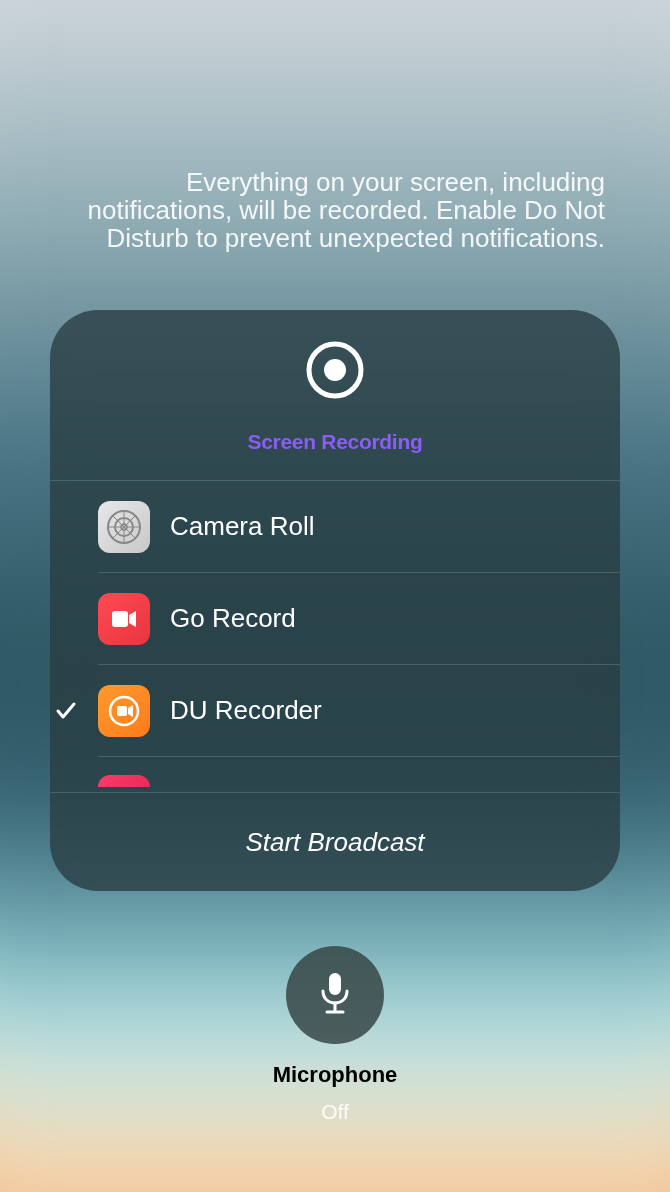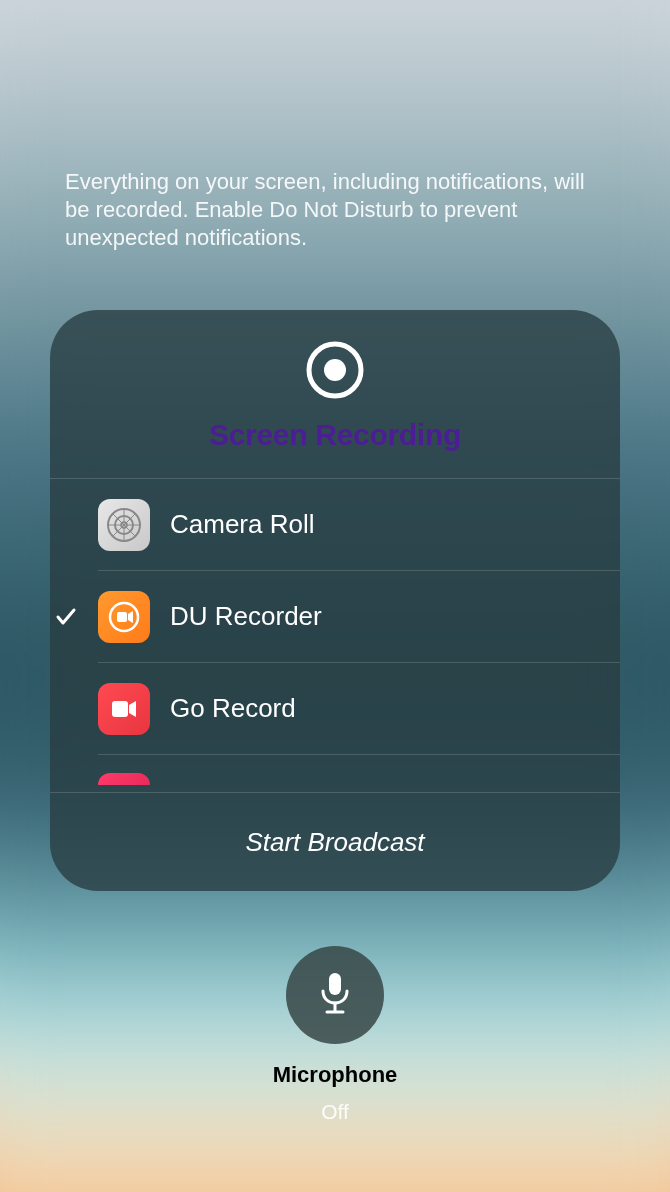--- a/index.html
+++ b/index.html
@@ -36,23 +36,23 @@
       position: relative;
       z-index: 1;
       width: 100%;
       display: flex;
       flex-direction: column;
       align-items: center;
     }
     .info-text {
       margin-top: 168px;
       width: 540px;
-      text-align: left;
+      text-align: right;
       color: rgba(255,255,255,0.9);
-      font-size: 22px;
+      font-size: 26px;
       line-height: 28px;
       font-weight: 400;
     }
     .panel {
       margin-top: 58px;
       width: 570px;
       height: 581px;
       border-radius: 48px;
       background: rgba(40,60,65,0.78);
       backdrop-filter: blur(20px);
@@ -69,23 +69,23 @@
       border-bottom: 1px solid rgba(255,255,255,0.15);
     }
     .record-icon-wrap {
       width: 60px;
       height: 60px;
       display: flex;
       align-items: center;
       justify-content: center;
     }
     .panel-title {
-      margin-top: 18px;
-      color: #4c1d95;
-      font-size: 30px;
+      margin-top: 30px;
+      color: #8b5cf6;
+      font-size: 21px;
       font-weight: 600;
       letter-spacing: -0.3px;
     }
     .list {
       flex: 1;
       padding-left: 48px;
       overflow: hidden;
     }
     .list-item {
       display: flex;
@@ -209,43 +209,43 @@
             <line x1="20" y1="4" x2="20" y2="36" stroke="#888" stroke-width="1"></line>
             <line x1="4" y1="20" x2="36" y2="20" stroke="#888" stroke-width="1"></line>
             <line x1="8.7" y1="8.7" x2="31.3" y2="31.3" stroke="#888" stroke-width="1"></line>
             <line x1="31.3" y1="8.7" x2="8.7" y2="31.3" stroke="#888" stroke-width="1"></line>
           </svg>
         </div>
         <div class="item-label">Camera Roll</div>
       </div>
 
       <div class="list-item">
+        <div class="app-icon app-icon-go">
+          <svg width="34" height="34" viewBox="0 0 34 34">
+            <rect x="5" y="9" width="16" height="16" rx="3" fill="#fff"></rect>
+            <path d="M22 13 L29 9 L29 25 L22 21 Z" fill="#fff"></path>
+          </svg>
+        </div>
+        <div class="item-label">Go Record</div>
+      </div>
+
+      <div class="list-item">
         <div class="check-wrap">
           <svg width="24" height="24" viewBox="0 0 24 24">
             <path d="M4 12 L9 18 L20 5" stroke="#fff" stroke-width="3" fill="none" stroke-linecap="round" stroke-linejoin="round"></path>
           </svg>
         </div>
         <div class="app-icon app-icon-du">
           <svg width="36" height="36" viewBox="0 0 36 36">
             <circle cx="18" cy="18" r="14" stroke="#fff" stroke-width="2.5" fill="none"></circle>
             <rect x="11" y="13" width="10" height="10" rx="2" fill="#fff"></rect>
             <path d="M22 15 L27 12 L27 24 L22 21 Z" fill="#fff"></path>
           </svg>
         </div>
         <div class="item-label">DU Recorder</div>
-      </div>
-
-      <div class="list-item">
-        <div class="app-icon app-icon-go">
-          <svg width="34" height="34" viewBox="0 0 34 34">
-            <rect x="5" y="9" width="16" height="16" rx="3" fill="#fff"></rect>
-            <path d="M22 13 L29 9 L29 25 L22 21 Z" fill="#fff"></path>
-          </svg>
-        </div>
-        <div class="item-label">Go Record</div>
       </div>
 
       <div class="partial-row">
         <div class="app-icon app-icon-extra"></div>
       </div>
     </div>
 
     <div class="start-bar">
       <span>Start Broadcast</span>
     </div>

